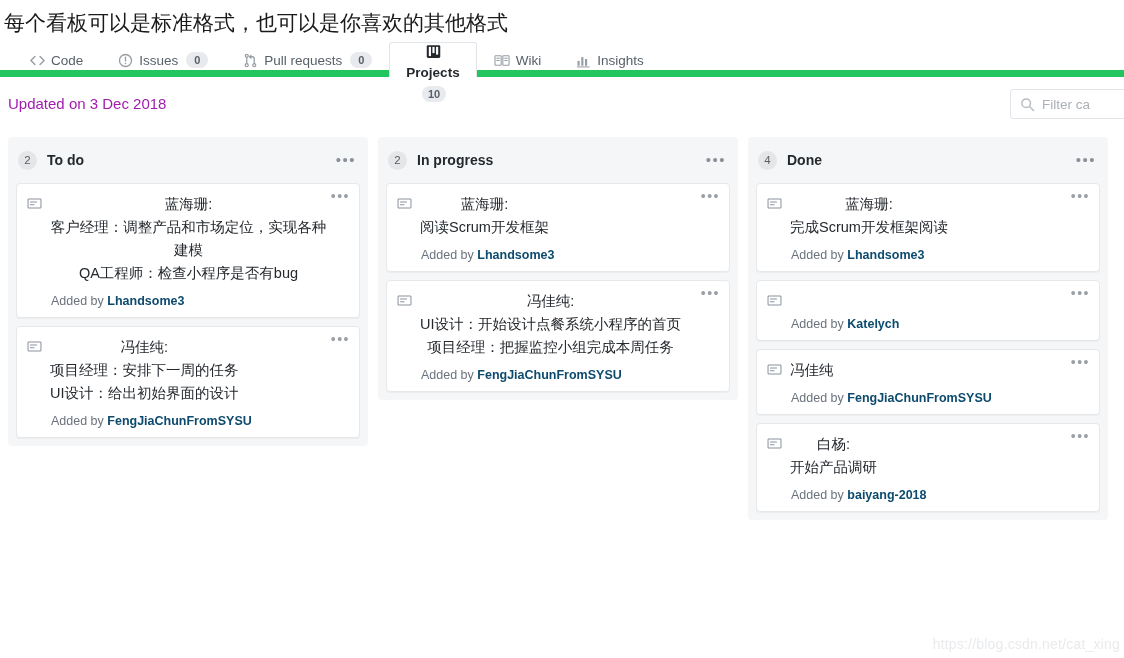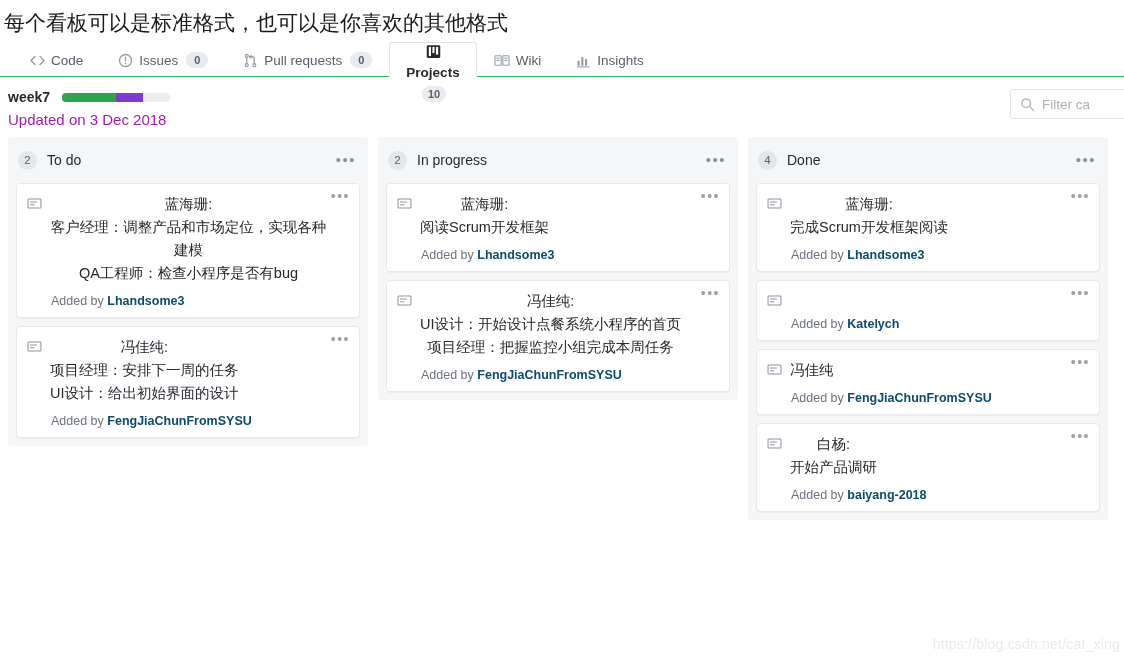--- a/index.html
+++ b/index.html
@@ -24,21 +24,21 @@
     padding: 8px 0 0 4px;
     height: 42px;
     box-sizing: border-box;
     white-space: nowrap;
   }
 
   
   .navbar {
     position: relative;
     height: 35px;
-    border-bottom: 1px solid #22c55e;
+    border-bottom: 7px solid #22c55e;
     padding-left: 12px;
     box-sizing: border-box;
     display: flex;
     align-items: stretch;
     background: #fff;
   }
   .nav-item {
     display: flex;
     align-items: center;
     gap: 6px;
@@ -176,21 +176,21 @@
     line-height: 19px;
     width: 19px;
     height: 19px;
     text-align: center;
     border-radius: 50%;
     margin-right: 10px;
     flex: none;
   }
   .col-name {
     font-size: 14px;
-    font-weight: normal;
+    font-weight: bold;
     color: #24292e;
   }
   .kebab {
     margin-left: auto;
     color: #8a9199;
     font-size: 15px;
     letter-spacing: 1.5px;
     line-height: 10px;
     user-select: none;
   }
@@ -325,28 +325,20 @@
           <rect x="5.6" y="4.4" width="2.3" height="9.2"></rect>
           <rect x="9.6" y="6.4" width="2.3" height="7.2"></rect>
           <rect x="1" y="14.3" width="13.6" height="1.1"></rect>
         </svg>
       </span>
       <span>Insights</span>
     </div>
   </div>
 
 <div class="proj-header">
-  <div class="proj-title-row">
-    <span class="proj-title">week7</span>
-    <div class="progress" id="progressbar">
-        <div class="seg-green" style="width: 50%;"></div>
-        <div class="seg-purple" style="width: 25%;"></div>
-        <div class="seg-gray" style="width: 25%;"></div>
-      </div>
-  </div>
   <div class="proj-updated">Updated on 3 Dec 2018</div>
 
   <div class="filter-box">
     <span class="ficon">
       <svg width="15" height="15" viewBox="0 0 16 16" fill="none" stroke="currentColor" stroke-width="1.6">
         <circle cx="6.6" cy="6.6" r="4.6"></circle>
         <line x1="10.2" y1="10.2" x2="14.4" y2="14.4" stroke-linecap="round"></line>
       </svg>
     </span>
     <span class="filter-placeholder">Filter ca</span>

